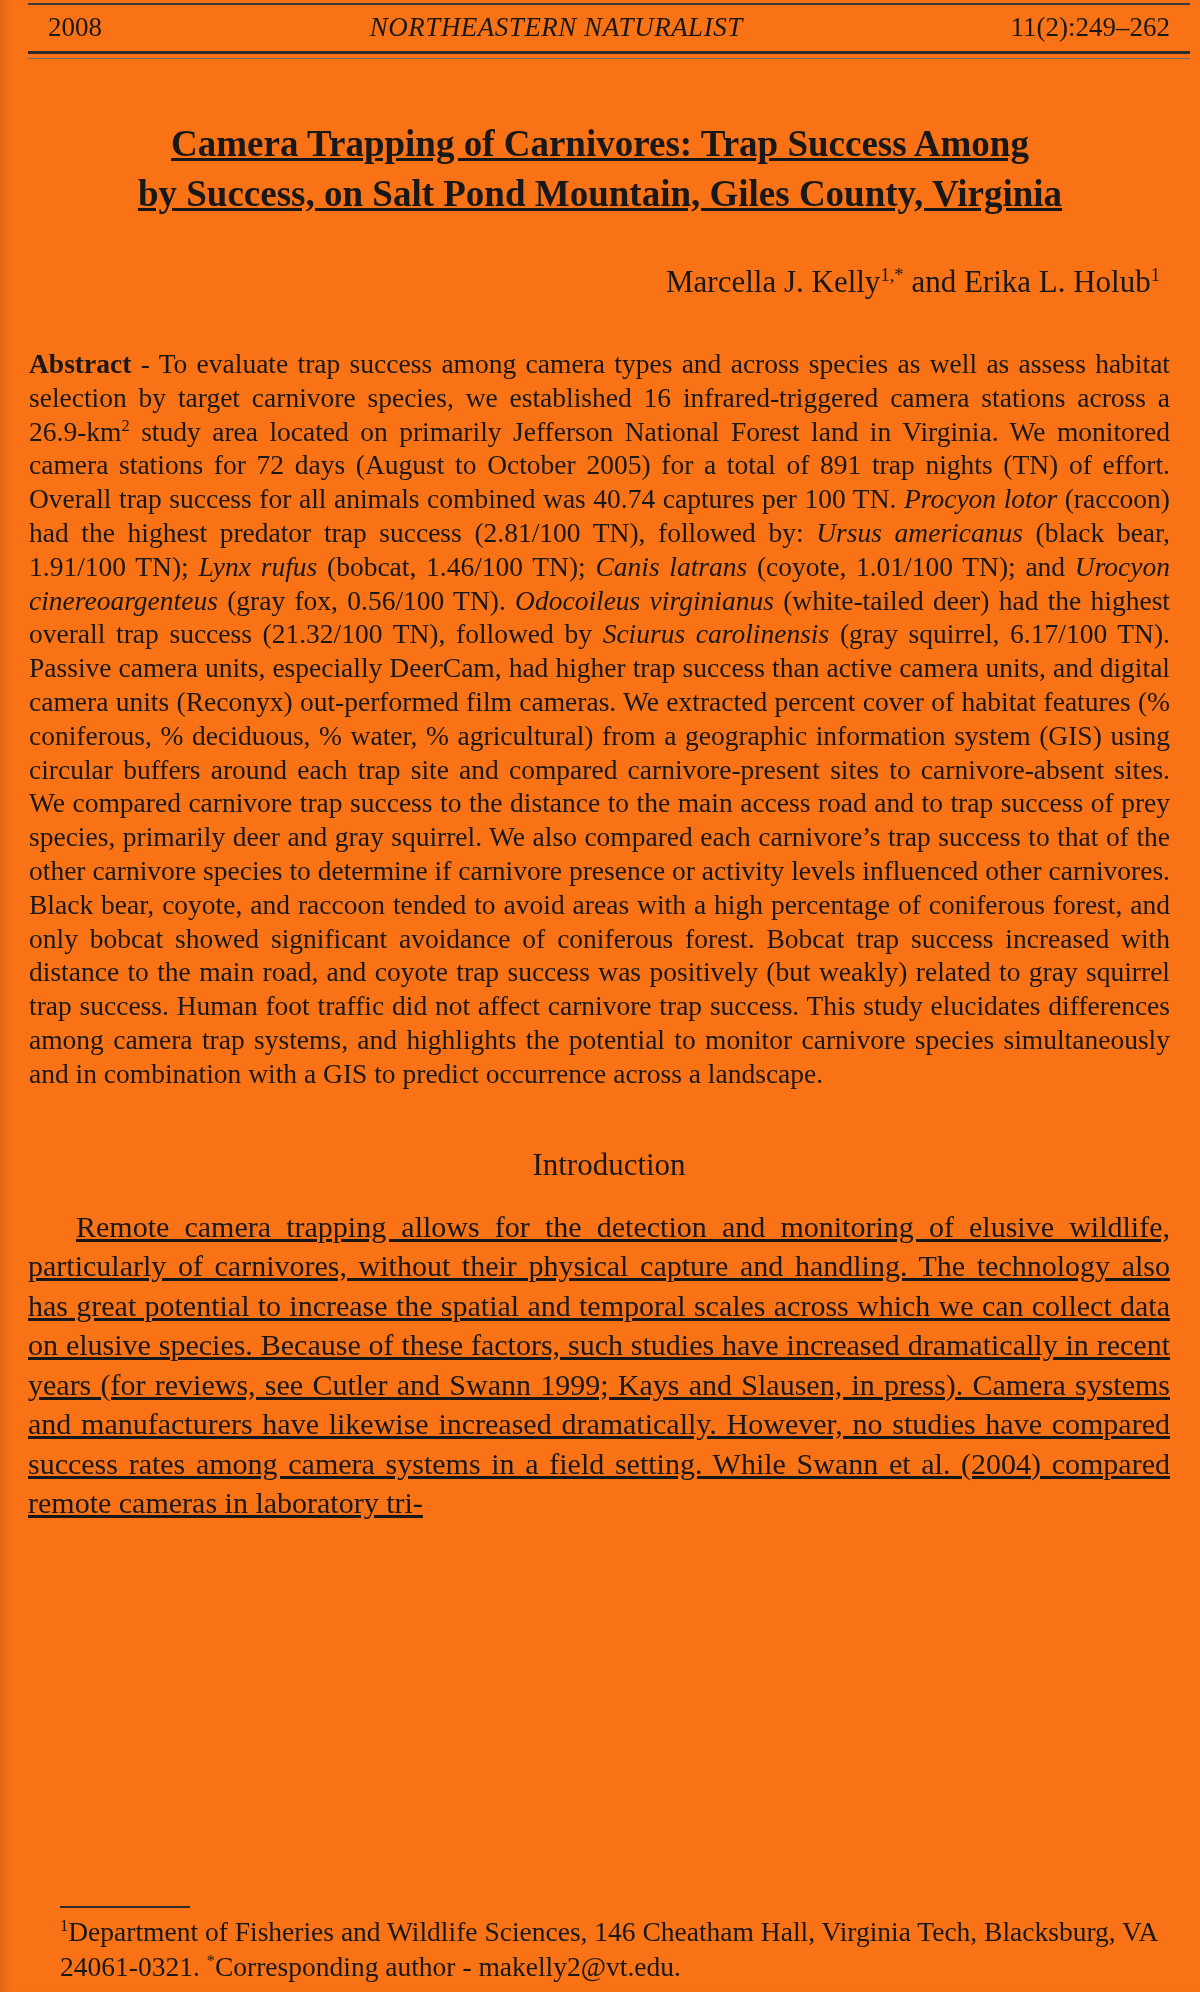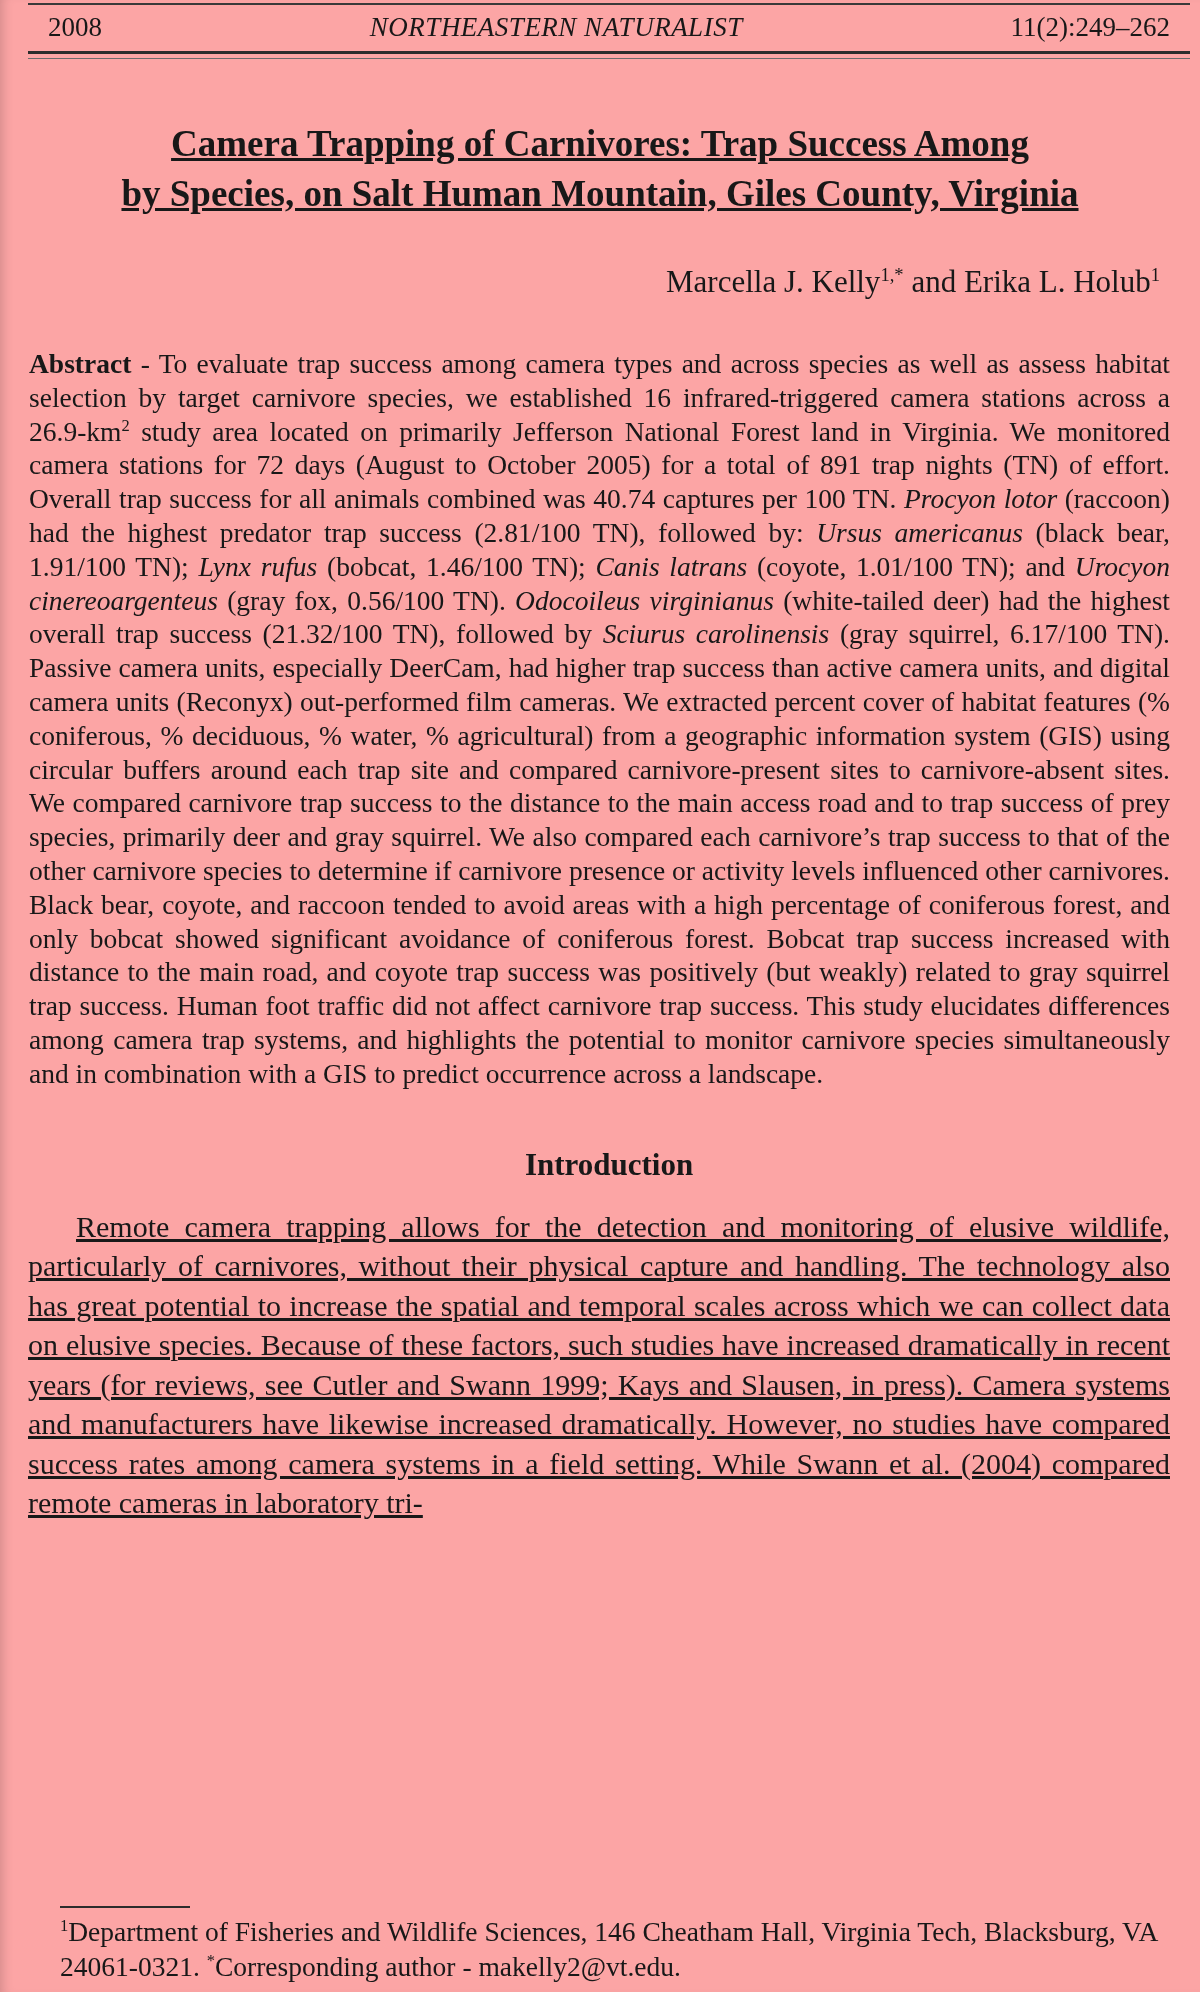--- a/index.html
+++ b/index.html
@@ -5,21 +5,21 @@
   html, body {
     margin: 0;
     padding: 0;
     background: #ffffff;
   }
   .page {
     position: relative;
     width: 1200px;
     height: 1992px;
     margin: 0 auto;
-    background: #fca5a5;
+    background: #f97316;
     color: #181818;
     font-family: "Liberation Serif", "DejaVu Serif", serif;
     overflow: hidden;
     box-shadow: inset 10px 0 12px -8px rgba(0,0,0,0.18);
     box-sizing: border-box;
   }
   
   .rule-top {
     margin: 3px 10px 0 28px;
     border-top: 2px solid #3a3a3a;
@@ -65,21 +65,21 @@
     font-size: 27.5px;
     line-height: 33.8px;
     text-align: justify;
   }
   .abstract-label { font-weight: bold; }
   
   .section-heading {
     margin: 54px 30px 0 48px;
     text-align: center;
     font-size: 31px;
-    font-weight: bold;
+    font-weight: normal;
     line-height: 40px;
   }
   .intro-paragraph {
     margin: 22px 30px 0 28px;
     font-size: 30px;
     line-height: 39.5px;
     text-align: justify;
     text-indent: 48px;
     text-decoration: underline;
   }
@@ -116,21 +116,21 @@
     <div class="header-row">
       <span>2008</span>
       <span class="header-journal">NORTHEASTERN NATURALIST</span>
       <span>11(2):249–262</span>
     </div>
     <div class="rule-double"></div>
   </header>
 
   <h1 class="article-title">
     <span class="title-line">Camera Trapping of Carnivores: Trap Success Among</span>
-    <span class="title-line">by Species, on Salt Human Mountain, Giles County, Virginia</span>
+    <span class="title-line">by Success, on Salt Pond Mountain, Giles County, Virginia</span>
   </h1>
 
   <div class="authors-line"><span>Marcella J. Kelly</span><sup>1,*</sup><span> and Erika L. Holub</span><sup>1</sup></div>
 
   <p class="abstract-paragraph"><span class="abstract-label">Abstract</span><span> - </span><span><span>To evaluate trap success among camera types and across species as well as assess habitat selection by target carnivore species, we established 16 infrared-triggered camera stations across a 26.9-km</span><sup>2</sup><span> study area located on primarily Jefferson National Forest land in Virginia. We monitored camera stations for 72 days (August to October 2005) for a total of 891 trap nights (TN) of effort. Overall trap success for all animals combined was 40.74 captures per 100 TN. </span><span style="font-style: italic;">Procyon lotor</span><span> (raccoon) had the highest predator trap success (2.81/100 TN), followed by: </span><span style="font-style: italic;">Ursus americanus</span><span> (black bear, 1.91/100 TN); </span><span style="font-style: italic;">Lynx rufus</span><span> (bobcat, 1.46/100 TN); </span><span style="font-style: italic;">Canis latrans</span><span> (coyote, 1.01/100 TN); and </span><span style="font-style: italic;">Urocyon cinereoargenteus</span><span> (gray fox, 0.56/100 TN). </span><span style="font-style: italic;">Odocoileus virginianus</span><span> (white-tailed deer) had the highest overall trap success (21.32/100 TN), followed by </span><span style="font-style: italic;">Sciurus carolinensis</span><span> (gray squirrel, 6.17/100 TN). Passive camera units, especially DeerCam, had higher trap success than active camera units, and digital camera units (Reconyx) out-performed film cameras. We extracted percent cover of habitat features (% coniferous, % deciduous, % water, % agricultural) from a geographic information system (GIS) using circular buffers around each trap site and compared carnivore-present sites to carnivore-absent sites. We compared carnivore trap success to the distance to the main access road and to trap success of prey species, primarily deer and gray squirrel. We also compared each carnivore’s trap success to that of the other carnivore species to determine if carnivore presence or activity levels influenced other carnivores. Black bear, coyote, and raccoon tended to avoid areas with a high percentage of coniferous forest, and only bobcat showed significant avoidance of coniferous forest. Bobcat trap success increased with distance to the main road, and coyote trap success was positively (but weakly) related to gray squirrel trap success. Human foot traffic did not affect carnivore trap success. This study elucidates differences among camera trap systems, and highlights the potential to monitor carnivore species simultaneously and in combination with a GIS to predict occurrence across a landscape.</span></span></p>
 
   <h2 class="section-heading">Introduction</h2>
 
   <p class="intro-paragraph">Remote camera trapping allows for the detection and monitoring of elusive wildlife, particularly of carnivores, without their physical capture and handling. The technology also has great potential to increase the spatial and temporal scales across which we can collect data on elusive species. Because of these factors, such studies have increased dramatically in recent years (for reviews, see Cutler and Swann 1999; Kays and Slausen, in press). Camera systems and manufacturers have likewise increased dramatically. However, no studies have compared success rates among camera systems in a field setting. While Swann et al. (2004) compared remote cameras in laboratory tri-</p>
 

